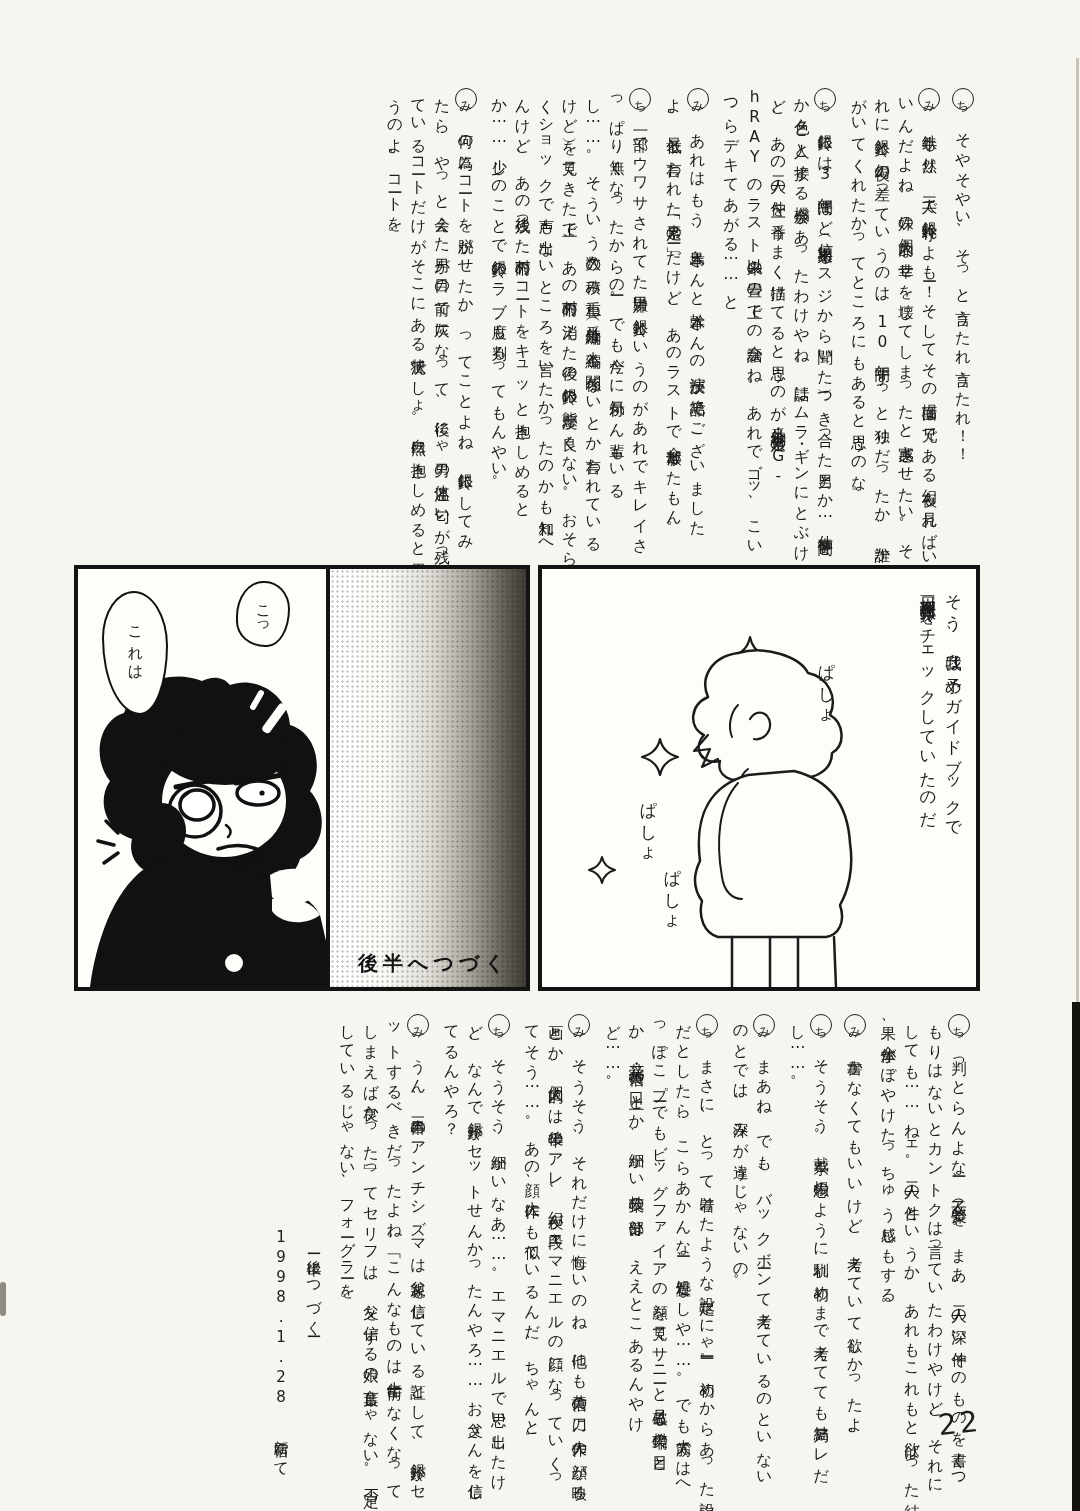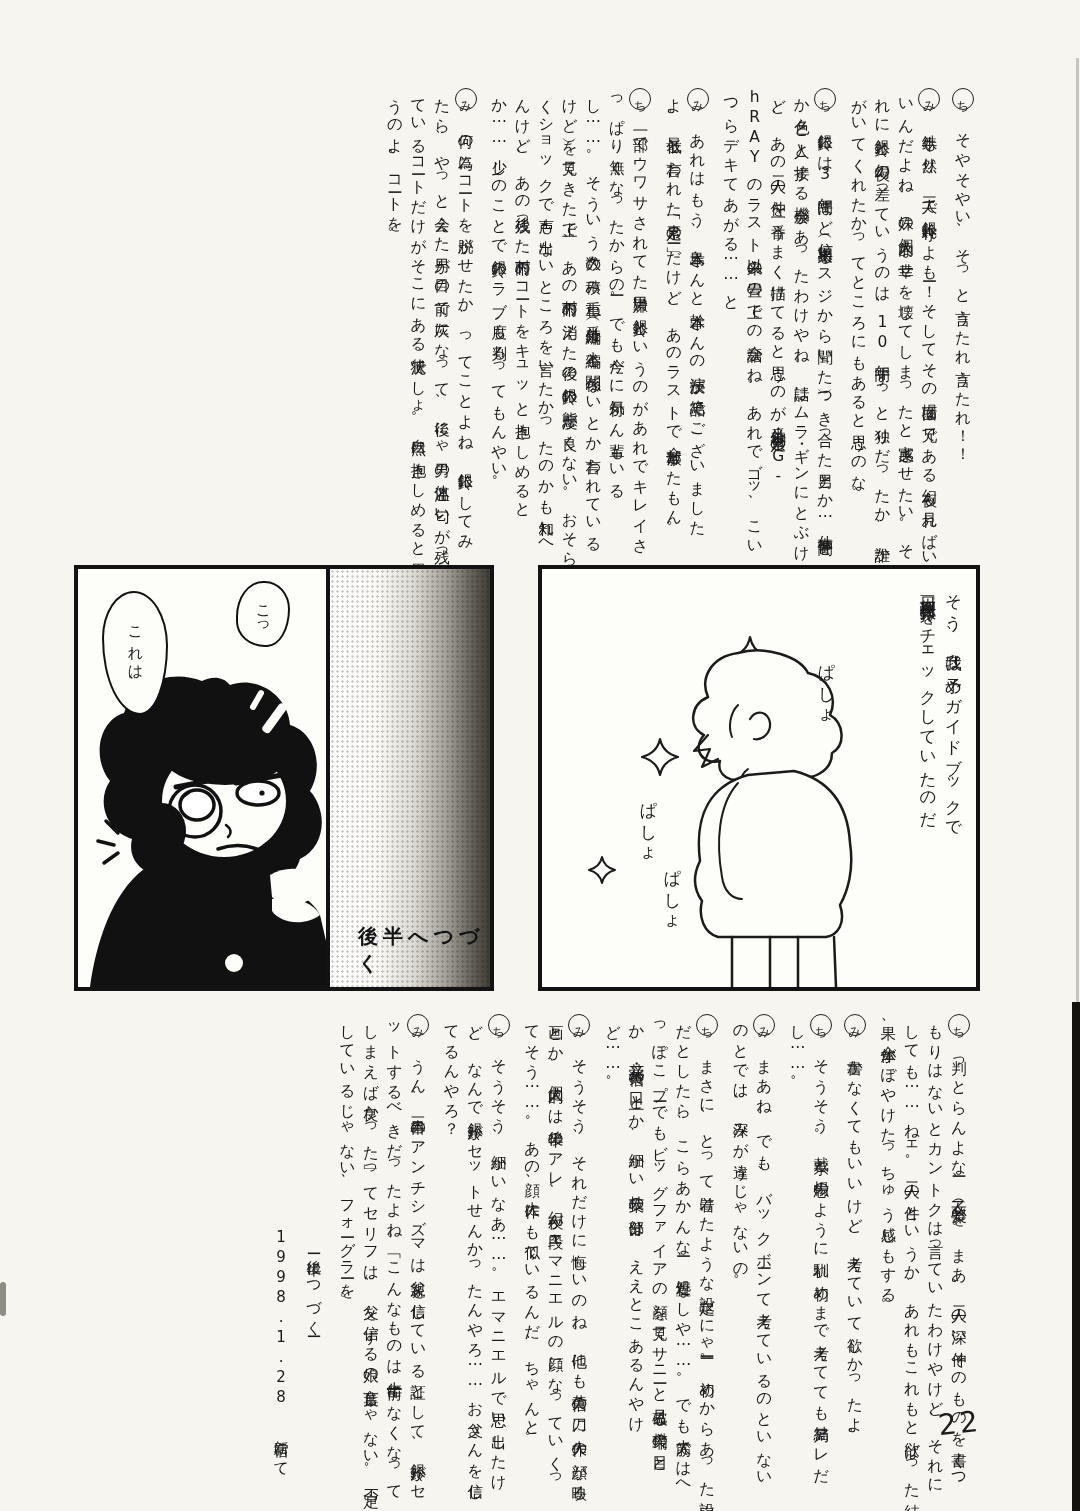--- a/index.html
+++ b/index.html
@@ -20,21 +20,21 @@
     display:inline-block; width:22px; height:22px; line-height:20px;
     text-align:center; border:1.6px solid #222; border-radius:50%;
     font-size:12.5px; letter-spacing:0; margin-bottom:12px; background:transparent;
   }
   .footer-tsuzuku { padding-top:232px; font-size:15px; }
   .footer-date    { padding-top:214px; font-size:15px; }
 
   
   .panel { position:absolute; top:565px; height:426px; background:#fdfdf9; border:4px solid #131313; }
   .panel-a { left:74px;  width:256px; }
-  .panel-b { left:326px; width:168px;
+  .panel-b { left:326px; width:204px;
     background-image:
       radial-gradient(rgba(25,23,18,0.22) 1px, transparent 1.45px),
       linear-gradient(90deg,#ffffff 0%,#fbfaf6 28%,#dddbd4 52%,#a5a299 72%,#5f5c53 90%,#3e3b35 100%);
     background-size:5px 5px, 100% 100%;
   }
   .panel-c { left:538px; width:442px; }
   .panel svg { position:absolute; left:0; top:0; }
 
   .bubble {
     position:absolute; background:#fdfdf9; border:2.5px solid #111;

